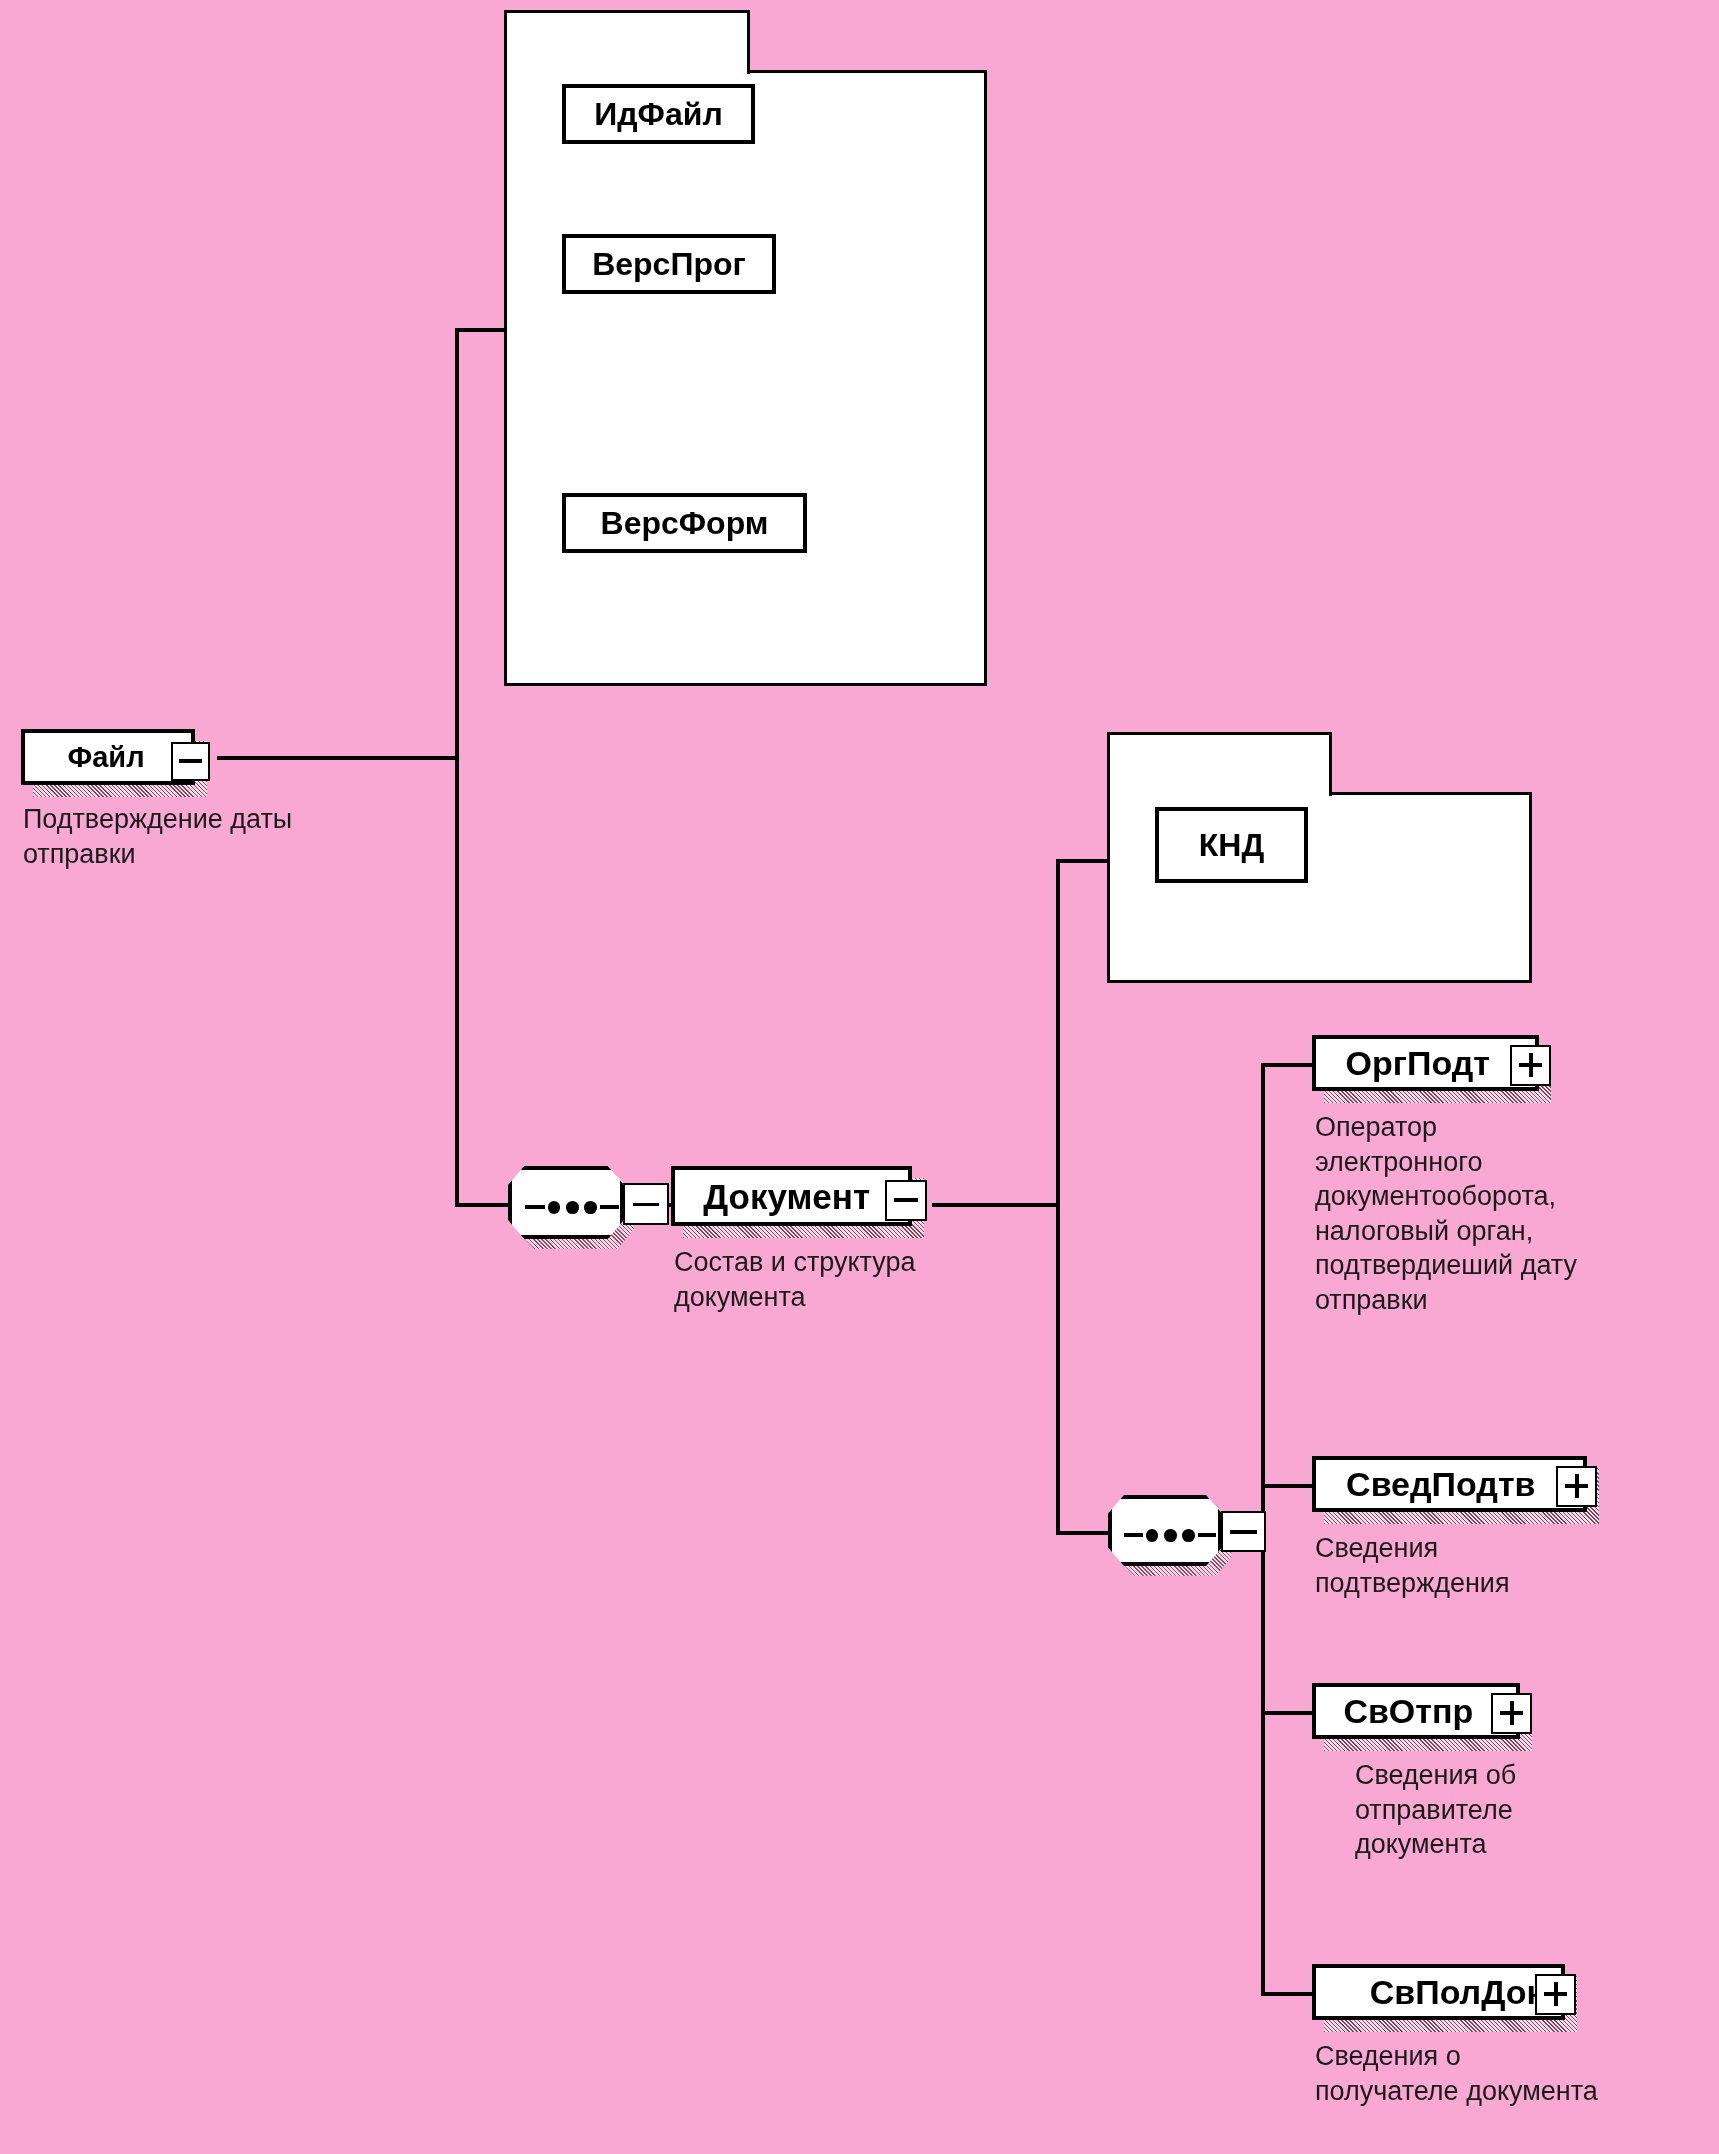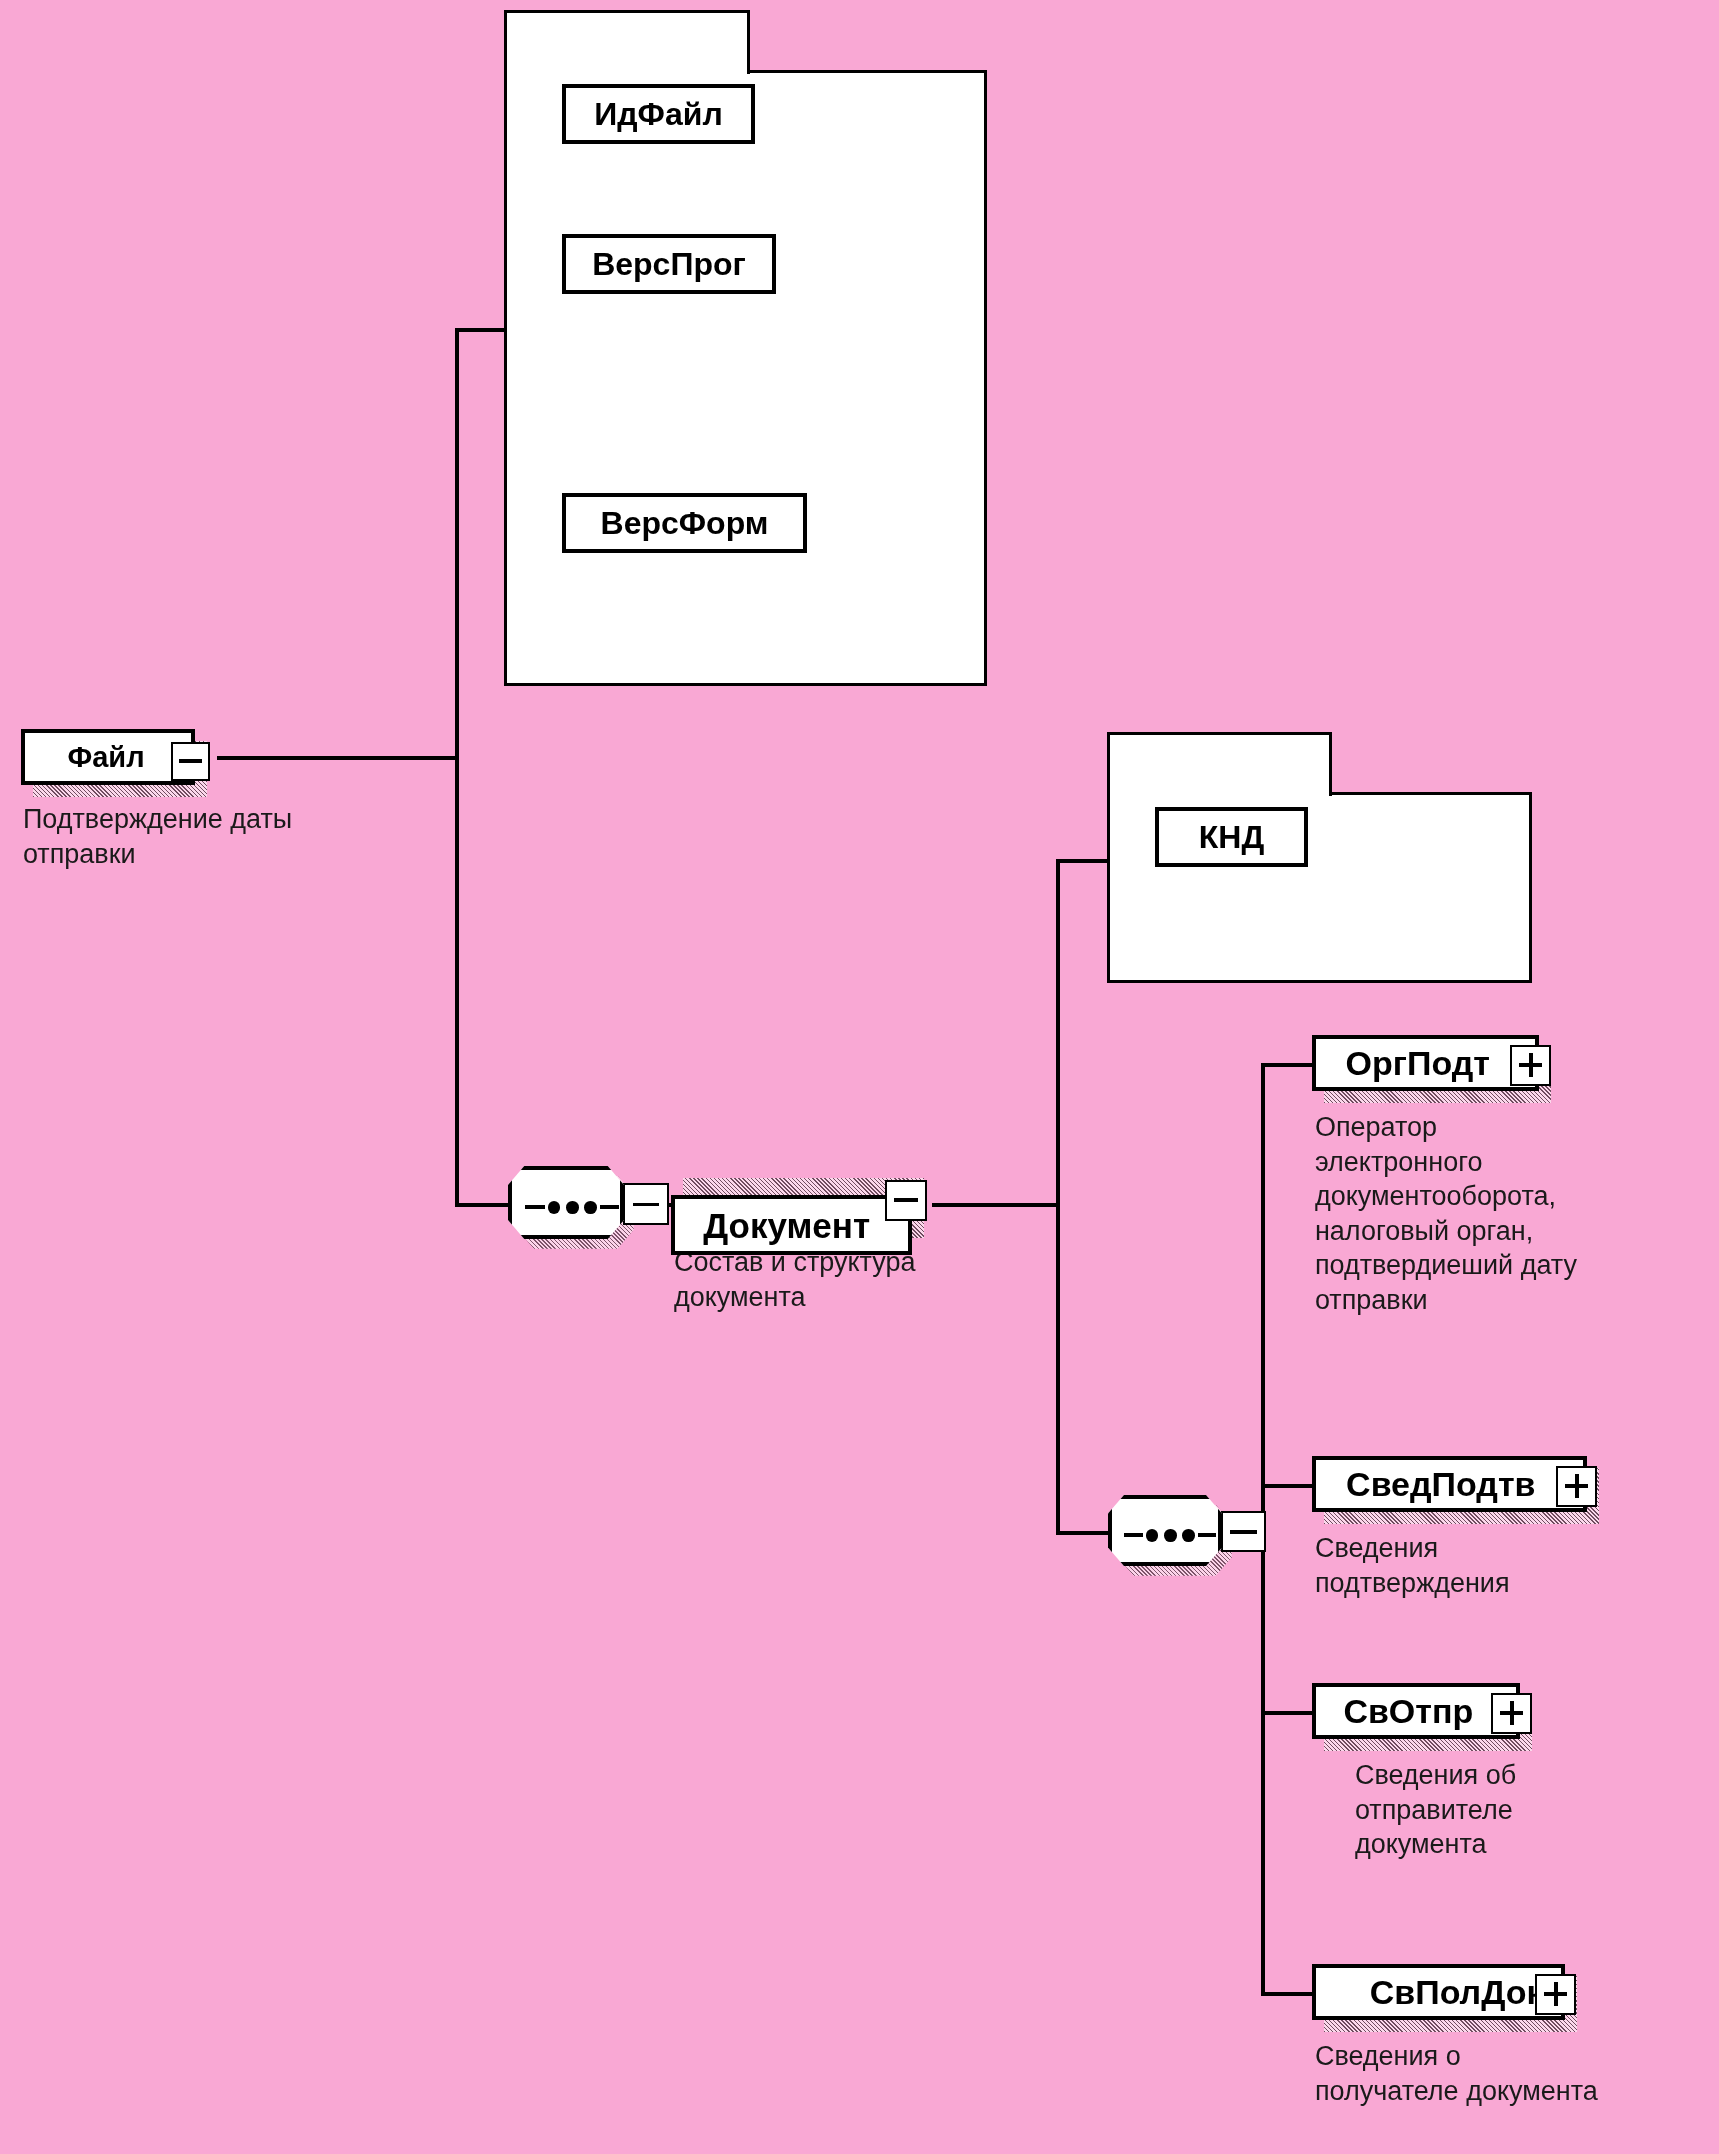--- a/index.html
+++ b/index.html
@@ -273,21 +273,21 @@
       <span class="dot"></span>
       <span class="seg" style="width:19.3px;"></span>
     </div>
     <span class="pm" style="position:absolute; left:115px; top:17.4px; width:46px; height:42px;">
       <span class="bar-h"></span>
     </span>
   </div>
 
   <div class="node" style="left:671px; top:1166px;">
     <div class="nshadow" style="left:11.6px; top:11.6px; width:241px; height:60px;"></div>
-    <div class="nbox" style="width:241px; height:60px;margin-top:29px;">
+    <div class="nbox" style="width:241px; height:60px;">
       <span class="nname" style="font-size:35px; padding-right:9.7px;">Документ</span>
     </div>
     <span class="pm toggle" style="left:214px; top:13.5px; width:42px; height:41px;">
       <span class="bar-h"></span>
     </span>
     <div class="desc" style="left:2.9px; top:79px; width:357px;">Состав и структура
 документа</div>
   </div>
 
   <div class="attr-box" style="left:1107px; top:732px; width:425px; height:251px;">
@@ -295,21 +295,21 @@
     <div class="tab" style="width:225px; height:64px;"></div>
     <div class="tab-inner">
       <span class="pm" style="width:31px; height:31px;">
         <span class="bar-h"></span>
       </span>
       <span class="attr-label">attributes</span>
     </div>
 
     <div class="node" style="left:48px; top:75px;">
       <div class="nshadow" style="left:11.6px; top:11.6px; width:153px; height:60px;"></div>
-      <div class="nbox" style="width:153px; height:60px;">
+      <div class="nbox" style="width:153px; height:76px;">
         <span class="nname" style="font-size:32px;">КНД</span>
       </div>
       <div class="desc" style="left:13.5px; top:81px; width:367px;">Код формы по КНД</div>
     </div>
   </div>
 
   <div class="seq" style="left:1108px; top:1495px;">
     <div class="oshadow" style="left:9.7px; top:9.7px; width:114px; height:71px;"></div>
     <div class="oct" style="width:114px; height:71px;"></div>
     <div class="dots" style="left:16.4px; top:34px;">

